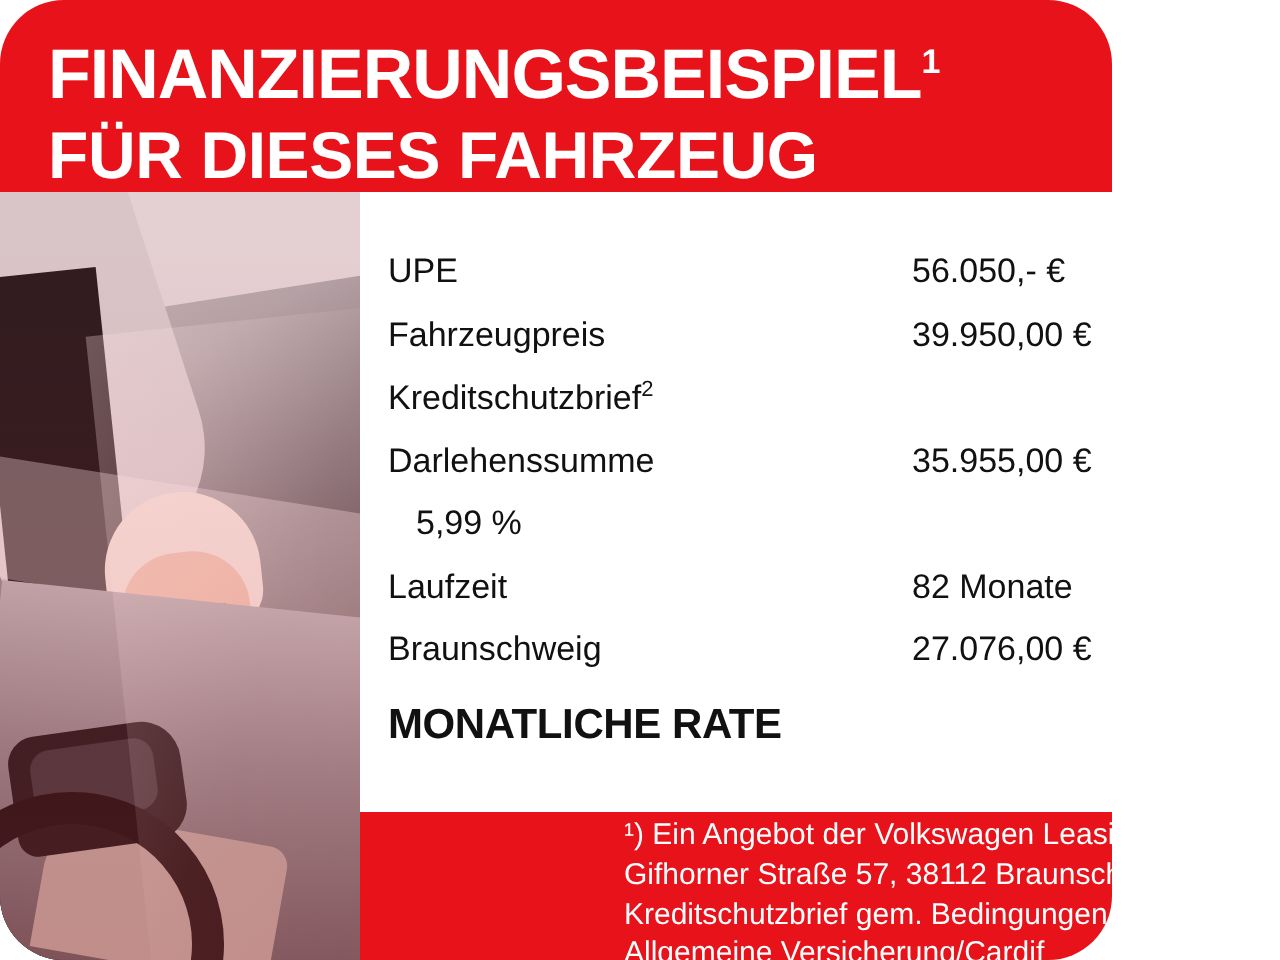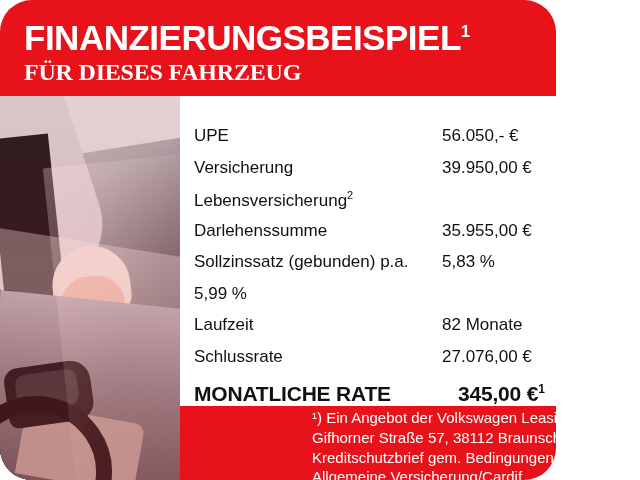--- a/index.html
+++ b/index.html
@@ -36,28 +36,27 @@
     letter-spacing: -0.5px;
     line-height: 1.05;
     white-space: nowrap;
   }
   .headline .line1 .sup {
     font-size: 17px;
     vertical-align: super;
     font-weight: bold;
   }
   .headline .line2 {
-    font-size: 24px;
+    font-size: 33px;
     font-weight: bold;
     color: #ffffff;
     letter-spacing: -0.2px;
     line-height: 1.15;
     margin-top: 2px;
     white-space: nowrap;
-    font-family: Liberation Serif, serif;
   }
 
   
   .photo {
     position: absolute;
     left: 0px;
     top: 96px;
     width: 180px;
     height: 384px;
     overflow: hidden;
@@ -245,20 +244,21 @@
   .row .label {
     width: 248px;
     font-size: 17px;
     color: #111111;
     white-space: nowrap;
   }
   .row .value {
     font-size: 17px;
     color: #111111;
     white-space: nowrap;
+    margin-left: 14px;
   }
   .row .label .sup {
     font-size: 11px;
     vertical-align: super;
   }
   .row.total {
     height: 36px;
     margin-top: 4px;
     gap: 16px;
   }
@@ -321,57 +321,52 @@
 
   <div class="card">
     <div class="rows">
 
       <div class="row">
         <div class="label">UPE</div>
         <div class="value">56.050,- €</div>
       </div>
 
       <div class="row">
-        <div class="label">Versicherung</div>
+        <div class="label">Fahrzeugpreis</div>
         <div class="value">39.950,00 €</div>
       </div>
 
 
       <div class="row">
-        <div class="label"><span>Lebensversicherung</span><span class="sup">2</span></div>
+        <div class="label"><span>Kreditschutzbrief</span><span class="sup">2</span></div>
         <div class="value"></div>
       </div>
 
       <div class="row">
         <div class="label">Darlehenssumme</div>
         <div class="value">35.955,00 €</div>
       </div>
 
-      <div class="row">
-        <div class="label">Sollzinssatz (gebunden) p.a.</div>
-        <div class="value">5,83 %</div>
-      </div>
 
       <div class="row">
         <div class="value">5,99 %</div>
       </div>
 
       <div class="row">
         <div class="label">Laufzeit</div>
         <div class="value">82 Monate</div>
       </div>
 
       <div class="row">
-        <div class="label">Schlussrate</div>
+        <div class="label">Braunschweig</div>
         <div class="value">27.076,00 €</div>
       </div>
 
       <div class="row total">
         <div class="label">MONATLICHE RATE</div>
-        <div class="value"><span>345,00 €</span><span class="sup">1</span></div>
       </div>
 
     </div>
   </div>
 
   <div class="legal">¹) Ein Angebot der Volkswagen Leasing GmbH, Gifhorner Straße 57, 38112 Braunschweig. ²) Kreditschutzbrief gem. Bedingungen der Cardif Allgemeine Versicherung/Cardif Lebensversicherung, Friolzheimer Str. 6, 70499 Stuttgart; HRB18173/18172.</div>
 
 </div>
 
 </body></html>

